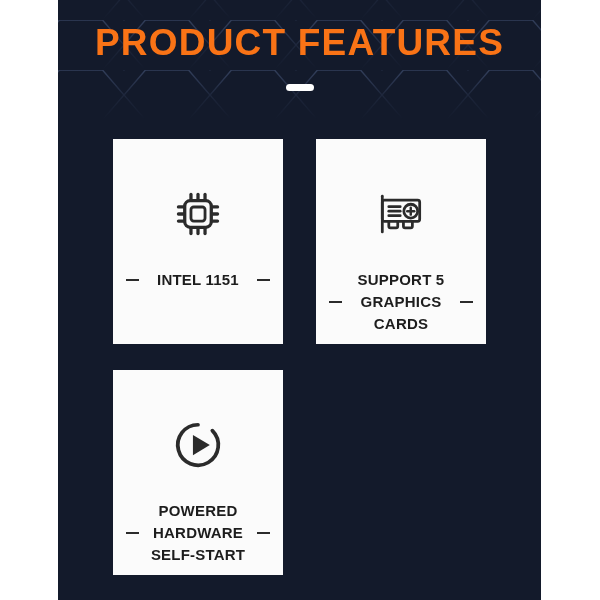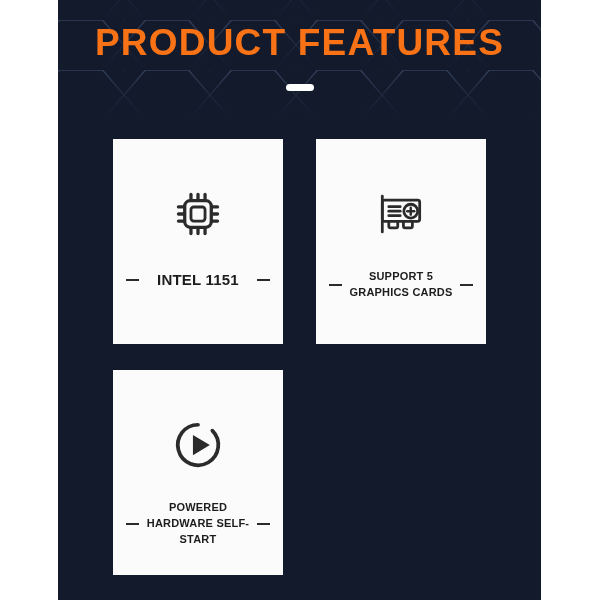--- a/index.html
+++ b/index.html
@@ -129,21 +129,21 @@
     font-family: "Liberation Sans", sans-serif;
     font-size: 15px;
     font-weight: 700;
     letter-spacing: 0.2px;
     line-height: 1.45;
     white-space: pre-line;
     padding: 0 2px;
   }
 
   .card-label.two-line {
-    font-size: 11px;
+    font-size: 15px;
   }
 </style>
 </head>
 <body>
 
 <div id="page">
 
   <div id="panel">
 
     <svg id="hex-pattern" viewBox="0 0 540 150" preserveAspectRatio="none" aria-hidden="true">

